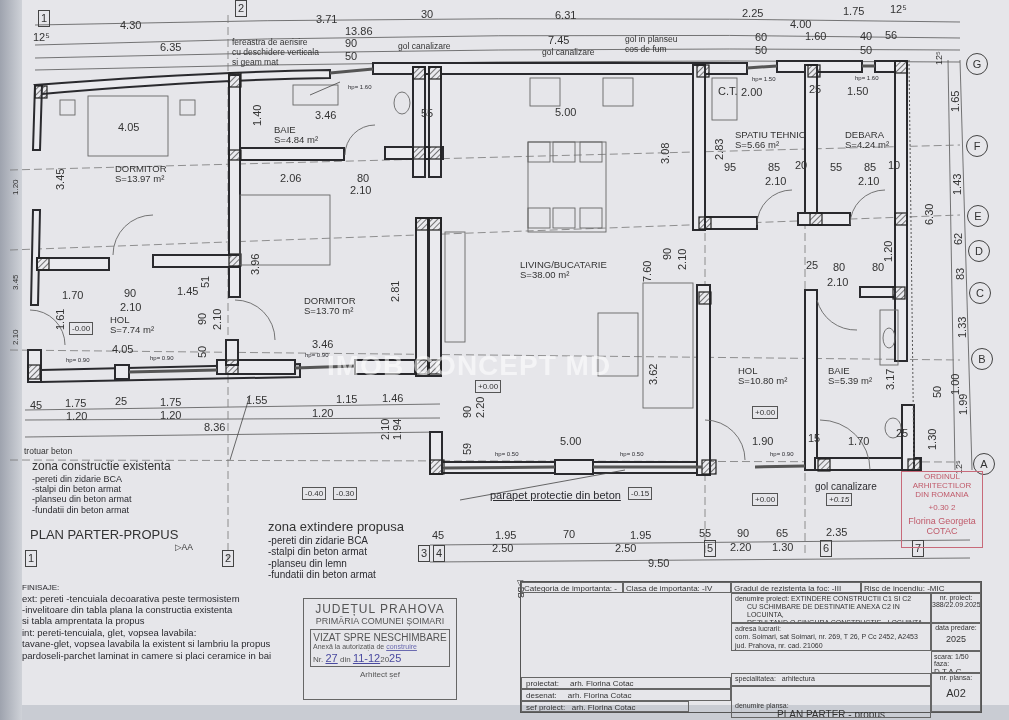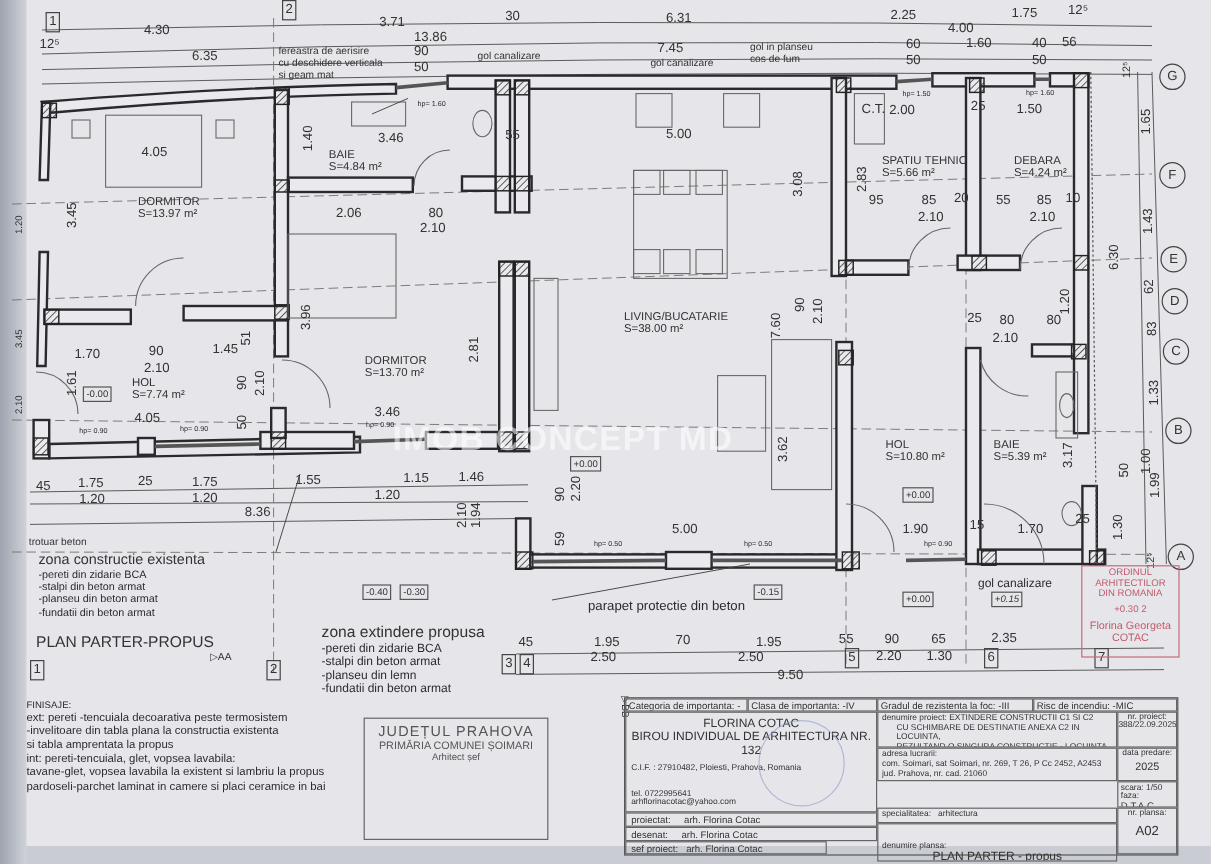--- a/index.html
+++ b/index.html
@@ -389,21 +389,21 @@
 <div class="lvl" style="left:69px;top:322px;">-0.00</div>
 <div class="lvl" style="left:475px;top:380px;">+0.00</div>
 <div class="lvl" style="left:302px;top:487px;">-0.40</div>
 <div class="lvl" style="left:333px;top:487px;">-0.30</div>
 <div class="lvl" style="left:628px;top:487px;">-0.15</div>
 <div class="lvl" style="left:752px;top:493px;">+0.00</div>
 <div class="lvl" style="left:826px;top:493px;font-style:italic;">+0.15</div>
 <div class="lvl" style="left:752px;top:406px;">+0.00</div>
 
 <div class="t small" style="left:24px;top:447px;">trotuar beton</div>
-<div class="t" style="left:490px;top:500px;font-size:11px;">parapet protectie din beton</div>
+<div class="t" style="left:490px;top:490px;font-size:11px;text-decoration:underline;">parapet protectie din beton</div>
 <div class="t" style="left:815px;top:482px;font-size:10px;">gol canalizare</div>
 
 <div class="t" style="left:32px;top:460px;line-height:1.15;">
   <div class="note" style="font-size:12px;">zona constructie existenta</div>
   <div style="font-size:9px;">-pereti din zidarie BCA</div>
   <div style="font-size:9px;">-stalpi din beton armat</div>
   <div style="font-size:9px;">-planseu din beton armat</div>
   <div style="font-size:9px;">-fundatii din beton armat</div>
 </div>
 
@@ -427,45 +427,42 @@
   <div>int: pereti-tencuiala, glet, vopsea lavabila:</div>
   <div>tavane-glet, vopsea lavabila la existent si lambriu la propus</div>
   <div>pardoseli-parchet laminat in camere si placi ceramice in bai</div>
 </div>
 
 <div class="watermark">IMOB CONCEPT MD</div>
 
 <div id="stamp">
   <div style="font-size:12px;letter-spacing:1px;margin-top:3px;">JUDEȚUL PRAHOVA</div>
   <div style="font-size:9px;">PRIMĂRIA COMUNEI ȘOIMARI</div>
+  <div style="margin:3px 6px;border:1px solid #666;padding:2px;text-align:left;">
+    <div style="font-size:10px;text-align:center;">VIZAT SPRE NESCHIMBARE</div>
+    <div style="font-size:7px;"><span>Anexă la autorizația de</span> <u style="color:#6a6ab0;">construire</u></div>
+    <div style="font-size:8px;margin-top:2px;"><span>Nr.</span> <span style="color:#4a4aa0;font-size:11px;text-decoration:underline;">27</span> <span>din</span> <span style="color:#4a4aa0;font-size:11px;text-decoration:underline;">11-12</span><span>20</span><span style="color:#4a4aa0;font-size:11px;">25</span></div>
+  </div>
   <div style="font-size:8px;">Arhitect șef</div>
 </div>
 
 <div id="redstamp">
   <div>ORDINUL ARHITECTILOR</div>
   <div>DIN ROMANIA</div>
   <div style="margin:4px 0;">+0.30 2</div>
   <div style="font-size:9px;">Florina Georgeta</div>
   <div style="font-size:9px;">COTAC</div>
 </div>
 
 <div id="titleblock">
   <div class="cell" style="left:0;top:0;width:102px;height:11px;padding:1px 2px;">Categoria de importanta: -D</div>
   <div class="cell" style="left:102px;top:0;width:108px;height:11px;padding:1px 2px;">Clasa de importanta: -IV</div>
   <div class="cell" style="left:210px;top:0;width:130px;height:11px;padding:1px 2px;">Gradul de rezistenta la foc: -III</div>
   <div class="cell" style="left:340px;top:0;width:120px;height:11px;padding:1px 2px;">Risc de incendiu: -MIC</div>
 
-  <div class="cell" style="left:0;top:11px;width:210px;height:84px;text-align:center;">
-    <div style="font-size:10px;margin-top:4px;">FLORINA COTAC</div>
-    <div style="font-size:10px;">BIROU INDIVIDUAL DE ARHITECTURA NR. 132</div>
-    <div style="font-size:7px;margin-top:6px;text-align:left;padding-left:4px;">C.I.F. : 27910482, Ploiesti, Prahova, Romania</div>
-    <div style="font-size:7px;margin-top:14px;text-align:left;padding-left:4px;">tel. 0722995641</div>
-    <div style="font-size:7px;text-align:left;padding-left:4px;">arhflorinacotac@yahoo.com</div>
-    <div style="position:absolute;left:110px;top:6px;width:70px;height:70px;border-radius:50%;border:1px solid #8a9ac8;opacity:0.6;"></div>
-  </div>
   <div class="cell" style="left:0;top:95px;width:210px;height:12px;padding:1px 4px;"><span>proiectat:</span> &nbsp;&nbsp;&nbsp; <span>arh. Florina Cotac</span></div>
   <div class="cell" style="left:0;top:107px;width:210px;height:12px;padding:1px 4px;"><span>desenat:</span> &nbsp;&nbsp;&nbsp; <span>arh. Florina Cotac</span></div>
   <div class="cell" style="left:0;top:119px;width:168px;height:11px;padding:1px 4px;"><span>sef proiect:</span> &nbsp; <span>arh. Florina Cotac</span></div>
 
   <div class="cell" style="left:210px;top:11px;width:200px;height:30px;padding:1px 3px;font-size:7px;line-height:1.15;">
     <span>denumire proiect:</span> <span>EXTINDERE CONSTRUCTII C1 SI C2</span>
     <div style="padding-left:12px;">CU SCHIMBARE DE DESTINATIE ANEXA C2 IN LOCUINTA,</div>
     <div style="padding-left:12px;">REZULTAND O SINGURA CONSTRUCTIE - LOCUINTA PARTER</div>
   </div>
   <div class="cell" style="left:410px;top:11px;width:50px;height:30px;text-align:center;font-size:7px;">

